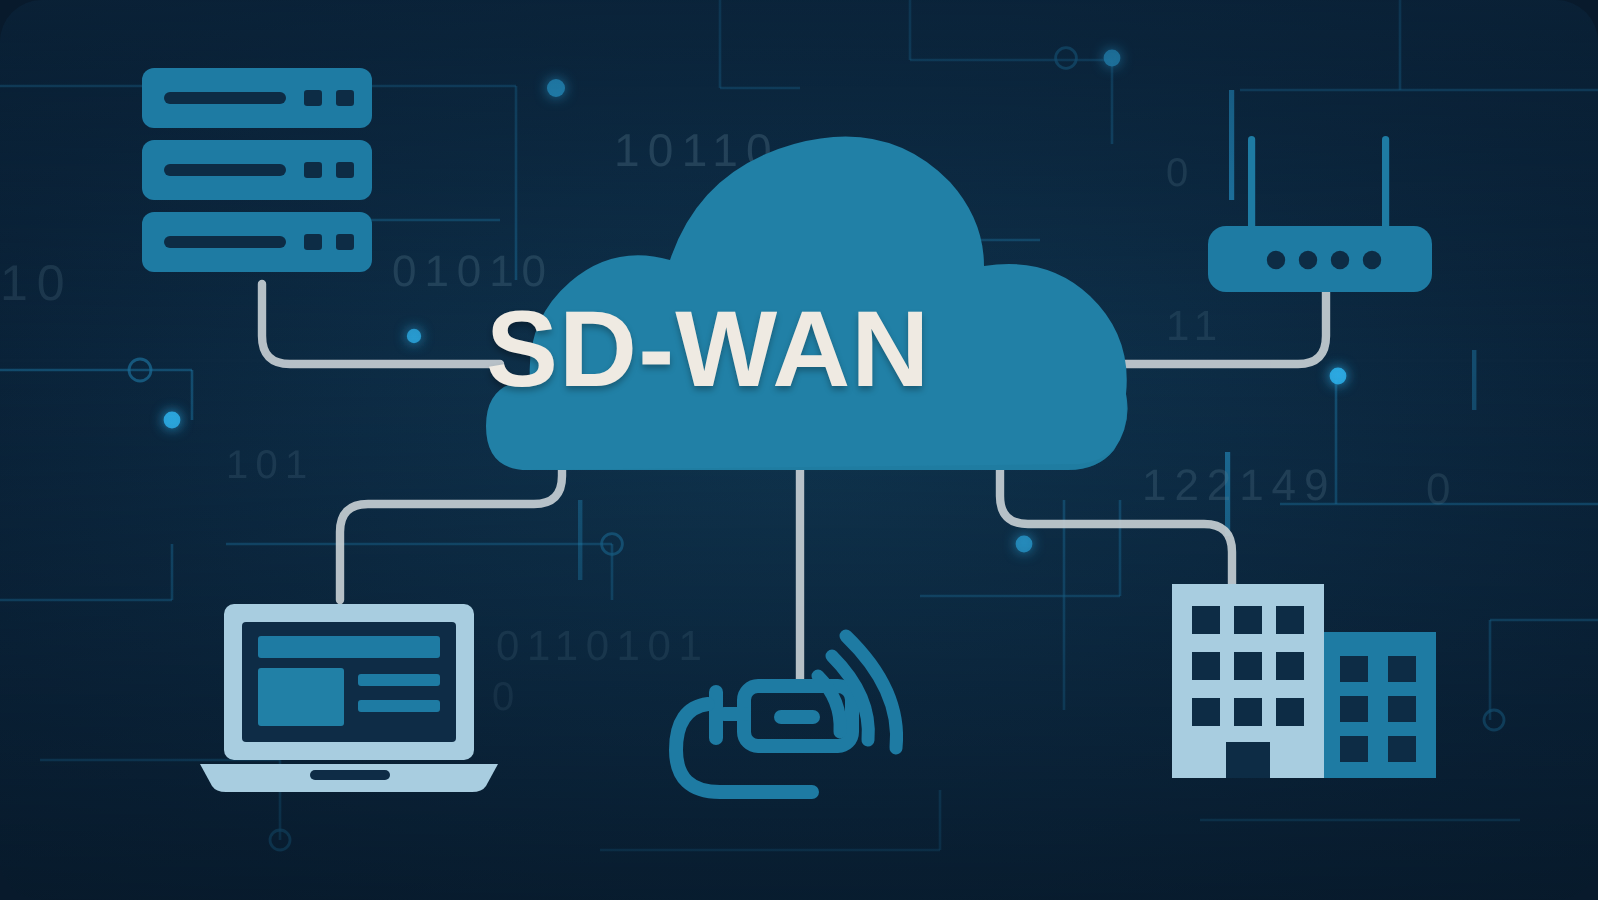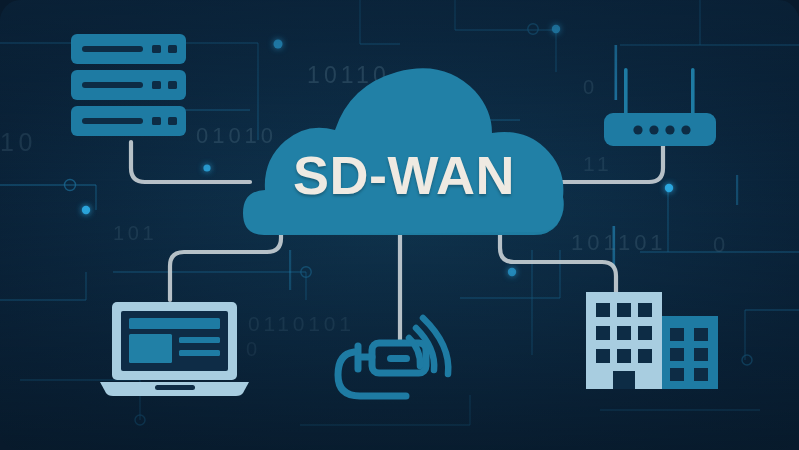--- a/index.html
+++ b/index.html
@@ -124,21 +124,21 @@
 
     <rect x="0" y="0" width="799" height="450" fill="url(#vign)"></rect>
   </svg>
 
   <div class="layer">
     <div class="binary" style="left:307px;top:62px;font-size:23px;opacity:0.30;">10110</div>
     <div class="binary" style="left:196px;top:123px;font-size:22px;opacity:0.28;">01010</div>
     <div class="binary" style="left:0px;top:128px;font-size:25px;opacity:0.22;">10</div>
     <div class="binary" style="left:113px;top:222px;font-size:20px;opacity:0.20;">101</div>
     <div class="binary" style="left:248px;top:312px;font-size:21px;opacity:0.17;">0110101</div>
-    <div class="binary" style="left:571px;top:230px;font-size:22px;opacity:0.26;">101101</div>
+    <div class="binary" style="left:571px;top:230px;font-size:22px;opacity:0.26;">122149</div>
     <div class="binary" style="left:713px;top:232px;font-size:22px;opacity:0.22;">0</div>
     <div class="binary" style="left:583px;top:76px;font-size:20px;opacity:0.22;">0</div>
     <div class="binary" style="left:583px;top:152px;font-size:21px;opacity:0.20;">11</div>
     <div class="binary" style="left:246px;top:338px;font-size:20px;opacity:0.14;">0</div>
   </div>
 
   <svg class="layer" viewBox="0 0 799 450" width="799" height="450">
     <g fill="none" stroke="#c6ced3" stroke-width="4.2" stroke-linecap="round" stroke-linejoin="round" opacity="0.92">
       <path d="M131 142 V168 Q131 182 145 182 H250"></path>
       <path d="M663 137 V168 Q663 182 649 182 H556"></path>
@@ -247,15 +247,15 @@
           <rect x="638" y="326" width="14" height="14"></rect>
           <rect x="596" y="349" width="14" height="14"></rect>
           <rect x="617" y="349" width="14" height="14"></rect>
           <rect x="638" y="349" width="14" height="14"></rect>
           <rect x="613" y="371" width="22" height="18"></rect>
         </g>
       </g>
     </g>
   </svg>
 
-  <div class="cloud-label" style="left:243px;top:148px;width:322px;text-align:center;font-size:54px;line-height:54px;">SD-WAN</div>
+  <div class="cloud-label" style="left:243px;top:148px;width:322px;text-align:left;font-size:54px;line-height:54px;">SD-WAN</div>
 
 </div>
 
 </body></html>

